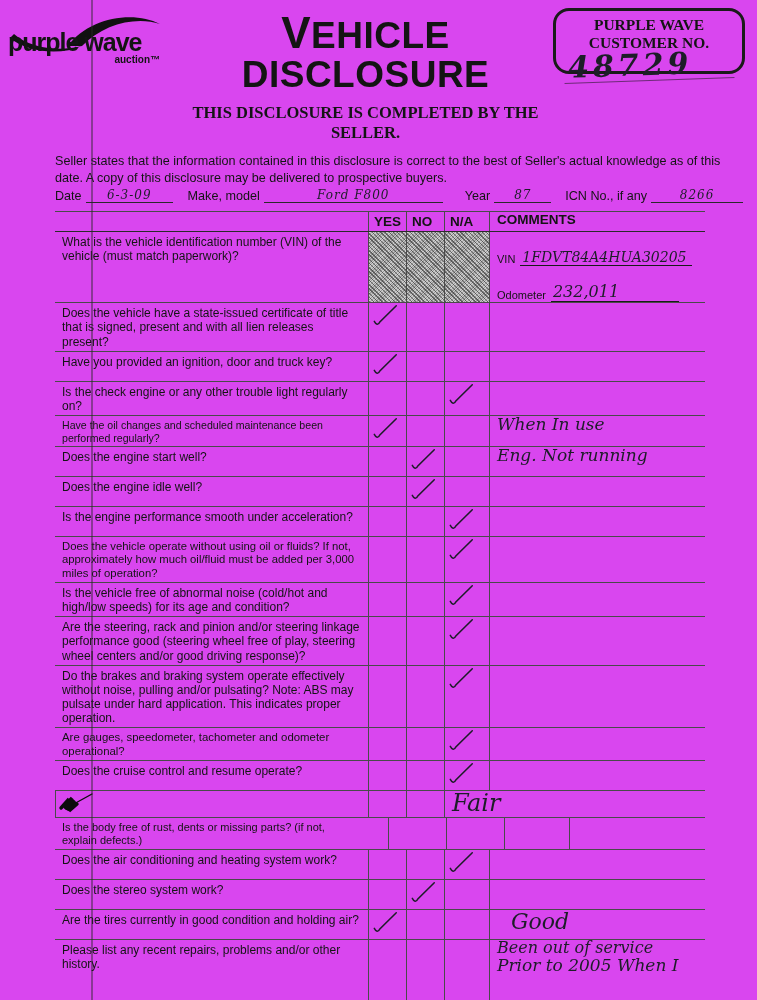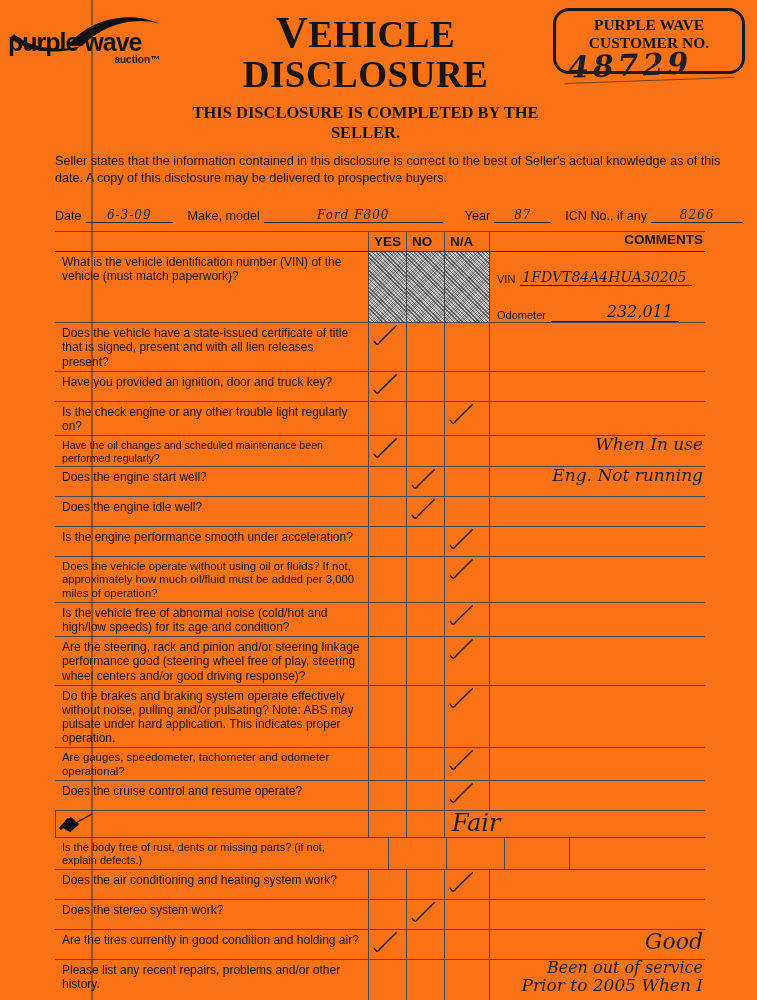--- a/index.html
+++ b/index.html
@@ -1,60 +1,60 @@
 <!DOCTYPE html>
 <html style="--ink: #141414; --hand: #1d1d28; --border: #4a4a4a; --heavy: #111111;"><head>
 <meta charset="utf-8">
 <style>
   :root{
     --ink:#141414; --hand:#1d1d28; --border:#4a4a4a; --heavy:#111111;
   }
   html,body{margin:0;padding:0;background:#888;}
   .page{
-    width:757px;height:1000px;background:#f97316;position:relative;
+    width:757px;height:1000px;background:#d946ef;position:relative;
     font-family:"Liberation Sans",sans-serif;color:var(--ink);
     overflow:hidden;margin:0 auto;box-sizing:border-box;
   }
   .scan-line{position:absolute;left:91px;top:0;width:2px;height:1000px;
     background:rgba(40,40,40,.45);z-index:5;pointer-events:none;}
   .hand{font-family:"DejaVu Serif",serif;font-style:italic;color:var(--hand);}
 
   
   .header{display:flex;align-items:flex-start;padding:8px 12px 0 8px;}
   .logo{width:170px;position:relative;padding-top:4px;}
   .logo-swoosh{display:block;}
   .logo-words{font-weight:bold;font-size:25px;letter-spacing:-1px;margin-top:-26px;position:relative;z-index:2;}
   .logo-tagline{font-size:10px;font-weight:bold;text-align:right;margin-top:-3px;padding-right:18px;}
   .title-block{flex:1;text-align:center;padding-top:2px;}
-  .title{font-family:Liberation Serif, serif;font-weight:bold;font-size:37px;letter-spacing:.5px;line-height:1.05;}
+  .title{font-family:Liberation Sans, sans-serif;font-weight:bold;font-size:37px;letter-spacing:.5px;line-height:1.05;}
   .title::first-letter{font-size:44px;}
   .subtitle{font-family:"Liberation Serif",serif;font-weight:bold;font-size:16.5px;margin-top:8px;}
   .customer-box{width:192px;border:3px solid #1a1a1a;border-radius:16px;padding:5px 8px 2px 8px;
     text-align:center;font-family:"Liberation Serif",serif;font-weight:bold;font-size:15.5px;line-height:1.15;box-sizing:border-box;height:66px;}
   .customer-value{font-size:30px;text-align:left;padding-left:4px;margin-top:-2px;letter-spacing:4px;
     border-bottom:1.5px solid rgba(20,20,20,.55);display:block;transform:rotate(-2deg);line-height:1;}
 
   
   .intro{margin:10px 14px 0 55px;font-size:12.6px;line-height:1.32;}
-  .meta-row{margin:22px 14px 0 55px;display:flex;align-items:flex-end;font-size:12.6px;white-space:nowrap;}
+  .meta-row{margin:2px 14px 0 55px;display:flex;align-items:flex-end;font-size:12.6px;white-space:nowrap;}
   .meta-label{margin-right:4px;}
   .meta-value{border-bottom:1.3px solid #2a2a2a;text-align:center;position:relative;}
   .meta-value .hand{display:inline-block;line-height:.8;}
   .w-date{width:95px;}.w-make{width:195px;margin-right:22px;}.w-year{width:62px;margin-right:14px;}.w-icn{width:100px;}
   .gap{width:16px;}
   .hv{font-size:12px;letter-spacing:1px;}
 
   
   .disclosure-table{margin:8px 0 0 55px;width:650px;}
   .t-row{display:grid;grid-template-columns:313px 38px 38px 45px 216px;border-bottom:1px solid var(--border);}
   .t-head{border-top:1px solid var(--border);border-bottom:1.6px solid #2a2a2a;}
   .head-cell{font-weight:bold;font-size:13.5px;padding:2px 0 2px 5px;}
   .q-cell{padding:3px 6px 2px 7px;font-size:12px;line-height:1.18;}
   .cell-yes,.cell-no,.cell-na{border-left:1.2px solid var(--border);position:relative;}
-  .comment-cell{border-left:1.2px solid var(--border);position:relative;padding:0 2px 0 7px;overflow:visible;z-index:3;text-align:right;}
+  .comment-cell{border-left:1.2px solid var(--border);position:relative;padding:0 2px 0 7px;overflow:visible;z-index:3;}
   .shaded{background-color:#9b9b9b;
     background-image:repeating-linear-gradient(45deg,rgba(30,30,30,.55) 0 1px,transparent 1px 3px),
                      repeating-linear-gradient(-45deg,rgba(235,235,235,.6) 0 1px,transparent 1px 2px);}
   .check-svg{width:27px;height:23px;margin:2px 0 0 3px;transform:rotate(-4deg);overflow:visible;}
   .scribble-svg{width:36px;height:20px;margin:2px 0 0 2px;overflow:visible;}
   .comment-field{display:flex;align-items:flex-end;margin-top:18px;}
   .field-label{font-size:11px;padding-right:5px;padding-bottom:1px;}
   .field-value{border-bottom:1.6px solid #191919;flex:0 0 auto;min-width:120px;line-height:1;padding:0 6px 1px 2px;}
   .comment-hand{line-height:1.05;white-space:nowrap;}
 </style>

